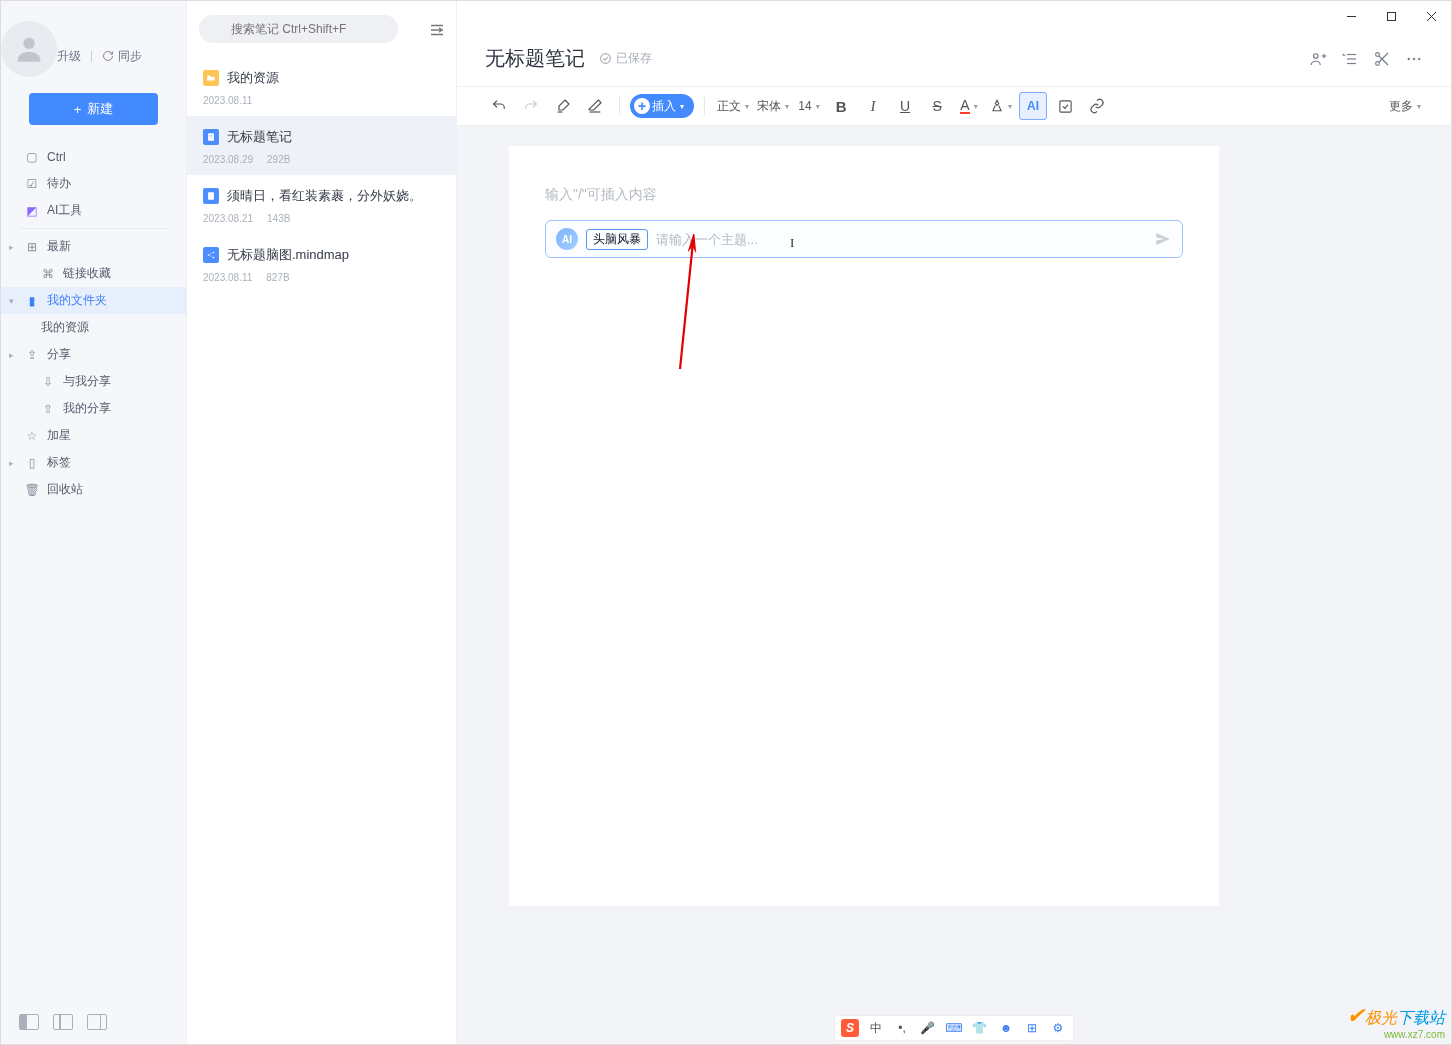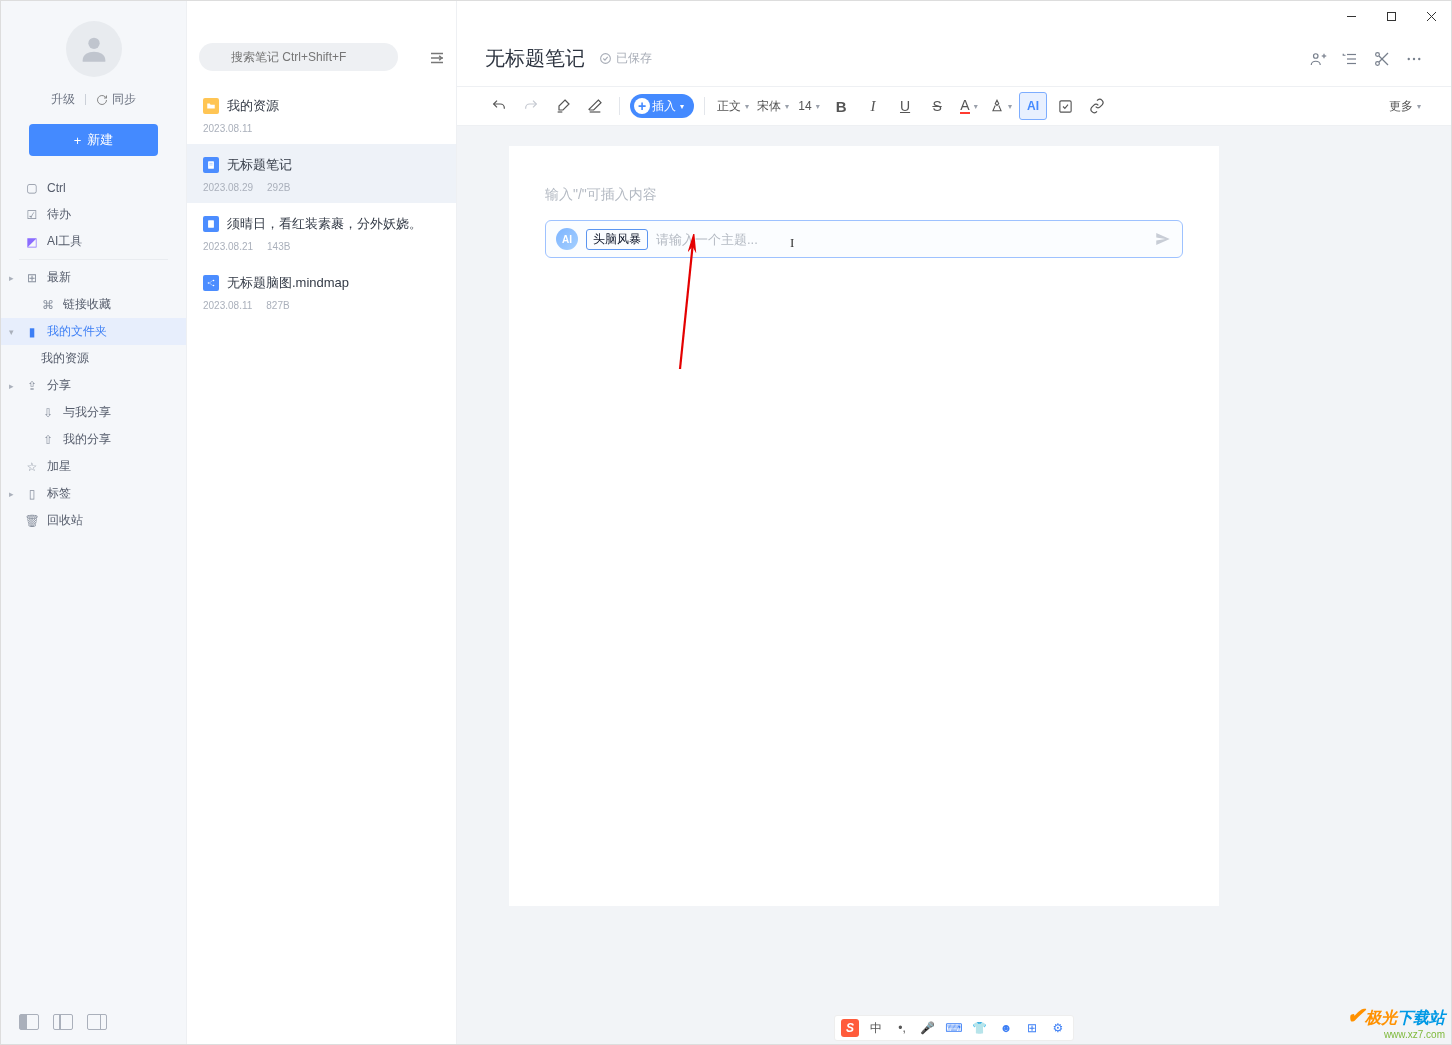--- a/index.html
+++ b/index.html
@@ -1,21 +1,21 @@
 <!DOCTYPE html>
 <html><head>
 <meta charset="utf-8">
 <style>
 * { margin: 0; padding: 0; box-sizing: border-box; }
 body { font-family: "Microsoft YaHei", -apple-system, sans-serif; font-size: 13px; color: #333; background: #fff; overflow: hidden; }
 .app { display: flex; height: 1045px; width: 1452px; border: 1px solid #ddd; position: relative; }
 
 
 .sidebar-left { width: 186px; background: #f5f7fa; border-right: 1px solid #eef0f3; display: flex; flex-direction: column; padding-top: 20px; }
-.avatar-wrap { display: flex; flex-direction: column; align-items: center; }
+.avatar-wrap { display: flex; flex-direction: row; align-items: center; }
 .avatar { width: 56px; height: 56px; border-radius: 50%; background: #e8ebef; display: flex; align-items: center; justify-content: center; }
 .avatar svg { width: 34px; height: 34px; fill: #c0c5ce; }
 .profile-actions { display: flex; gap: 10px; justify-content: center; margin-top: 14px; color: #6b7280; font-size: 12px; align-items: center; }
 .profile-actions span { cursor: pointer; }
 .sep-v { width: 1px; height: 11px; background: #cbd0d8; }
 .sync-wrap { display:flex; align-items:center; gap:4px; cursor:pointer;text-align:center; }
 .new-btn { margin: 16px 28px 14px; background: #448aff; color: #fff; border: none; border-radius: 4px; height: 32px; display: flex; align-items: center; justify-content: center; gap: 6px; font-size: 13px; cursor: pointer; }
 .nav { padding: 4px 0; }
 .nav-item { display: flex; align-items: center; height: 27px; padding: 0 14px 0 24px; color: #555c6b; font-size: 12px; cursor: pointer; gap: 8px; position: relative; }
 .nav-item.selected { background: #e7eefc; color: #3d7ff5; }
@@ -26,21 +26,21 @@
 .nav-sep { height: 1px; background: #e9ecf0; margin: 4px 18px; }
 .sidebar-footer { margin-top: auto; padding: 14px 18px; display: flex; gap: 14px; }
 .layout-btn { width: 20px; height: 16px; border: 1.5px solid #aab0bb; border-radius: 2px; position: relative; cursor:pointer; }
 .layout-btn.a::before { content:''; position:absolute; left:5px; top:0; bottom:0; width:1.5px; background:#aab0bb; }
 .layout-btn.a::after { content:''; position:absolute; left:0; top:0; bottom:0; width:5px; background:#aab0bb; }
 .layout-btn.b::before { content:''; position:absolute; left:5px; top:0; bottom:0; width:1.5px; background:#aab0bb; }
 .layout-btn.c::before { content:''; position:absolute; right:5px; top:0; bottom:0; width:1.5px; background:#aab0bb; }
 
 
 .note-list { width: 270px; border-right: 1px solid #eef0f3; display: flex; flex-direction: column; }
-.search-bar { display: flex; align-items: center; gap: 14px; padding: 14px 12px; margin-top: 28px; }
+.search-bar { display: flex; align-items: center; gap: 14px; padding: 14px 12px; }
 .search-input { flex: 1; background: #eef0f3; border: none; border-radius: 14px; height: 28px; padding: 0 12px 0 32px; font-size: 12px; color: #888; position: relative; }
 .search-wrap { flex:1; position:relative; }
 .search-wrap svg { position:absolute; left:10px; top:7px; width:14px; height:14px; stroke:#a5abb5; }
 .collapse-ic { width:16px; height:16px; cursor:pointer; color:#777; }
 .list-body { flex:1; overflow:auto; }
 .note-item { padding: 12px 16px 10px; cursor: pointer; }
 .note-item.active { background: #eef2f8; }
 .note-title-row { display: flex; align-items: center; gap: 8px; font-size: 13px; color: #333a46; margin-bottom: 8px;}
 .note-ic { width:16px; height:16px; border-radius:2px; display:flex; align-items:center; justify-content:center; flex-shrink:0; }
 .note-ic.folder { background:#ffc554; }
@@ -85,21 +85,21 @@
 
 
 .anno-arrow { position:absolute; left:129px; top:13px; pointer-events:none; }
 .text-cursor { position:absolute; left:244px; top:14px; width:1px; height:16px; color:#333; font-family:serif;}
 
 
 .ime-bar { position:absolute; bottom:3px; left:50%; transform:translateX(-50%); display:flex; gap:8px; align-items:center; background:#fff; padding:3px 6px; border:1px solid #eee; border-radius:3px; }
 .ime-ic { width:18px; height:18px; display:flex; align-items:center; justify-content:center; font-size:12px; color:#555; }
 .ime-ic.s { background:#ff5b3b; color:#fff; border-radius:3px; font-weight:bold; font-style:italic; }
 .watermark { position:absolute; bottom:4px; right:6px; text-align:right; }
-.wm1 { color:#0099e5; font-size:16px; font-weight:bold; font-style:italic;}
+.wm1 { color:#0099e5; font-size:16px; font-weight:normal; font-style:italic;}
 .wm1 .accent { color:#ff9100; }
 .wm2 { color:#7fb93c; font-size:10px; }
 
 svg { display:block; }
 </style>
 </head>
 <body>
 
 <div class="app">
 

